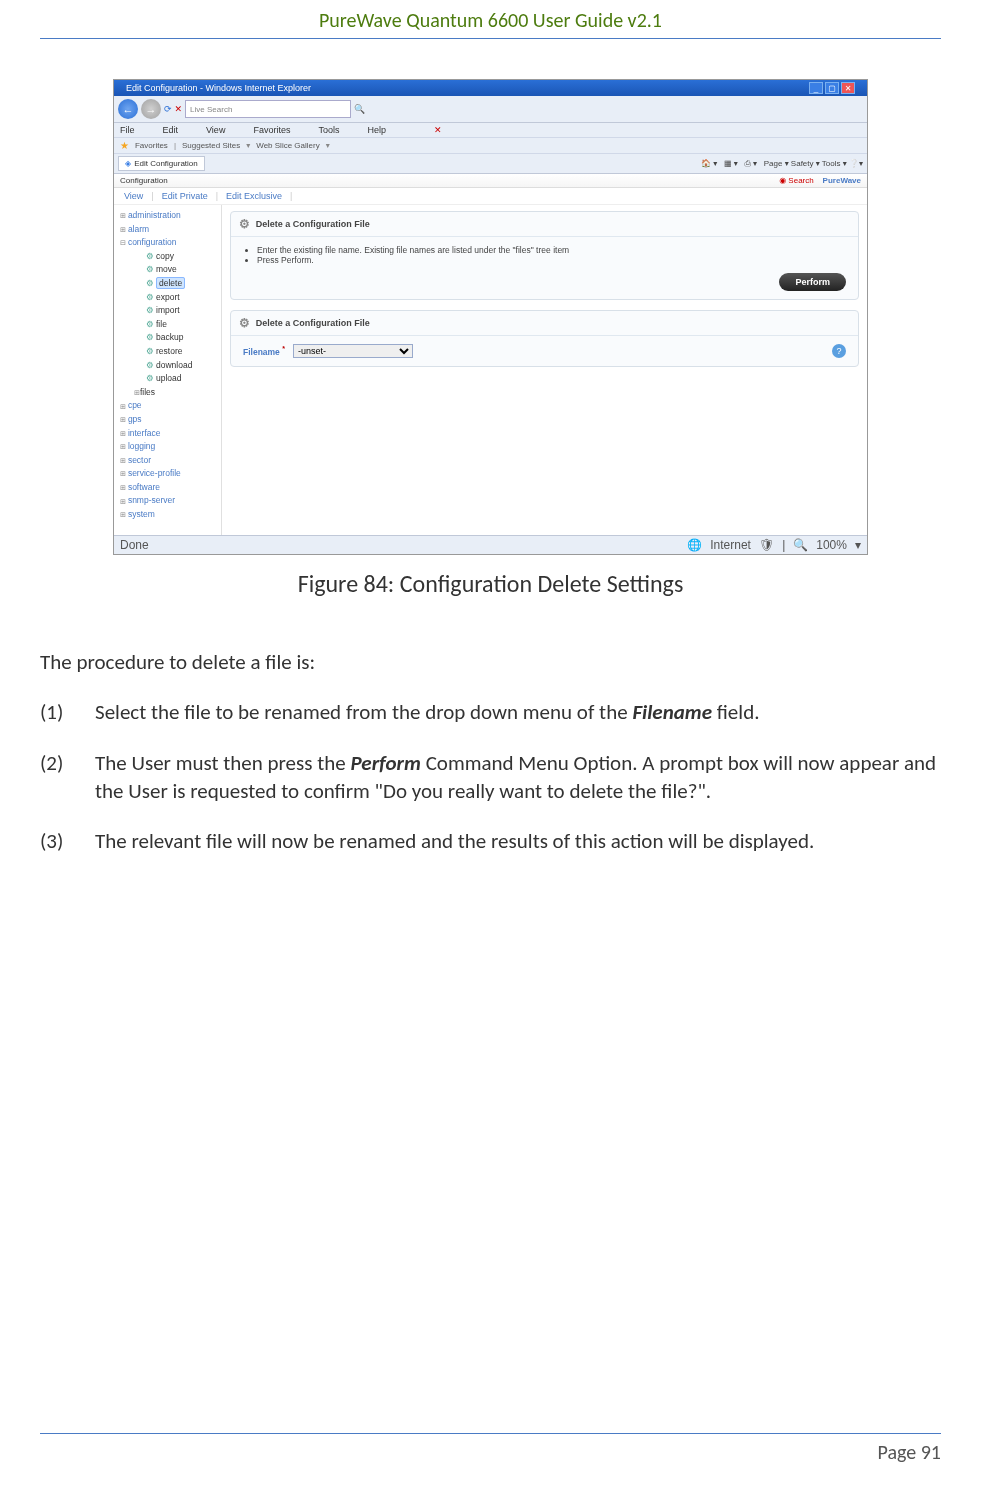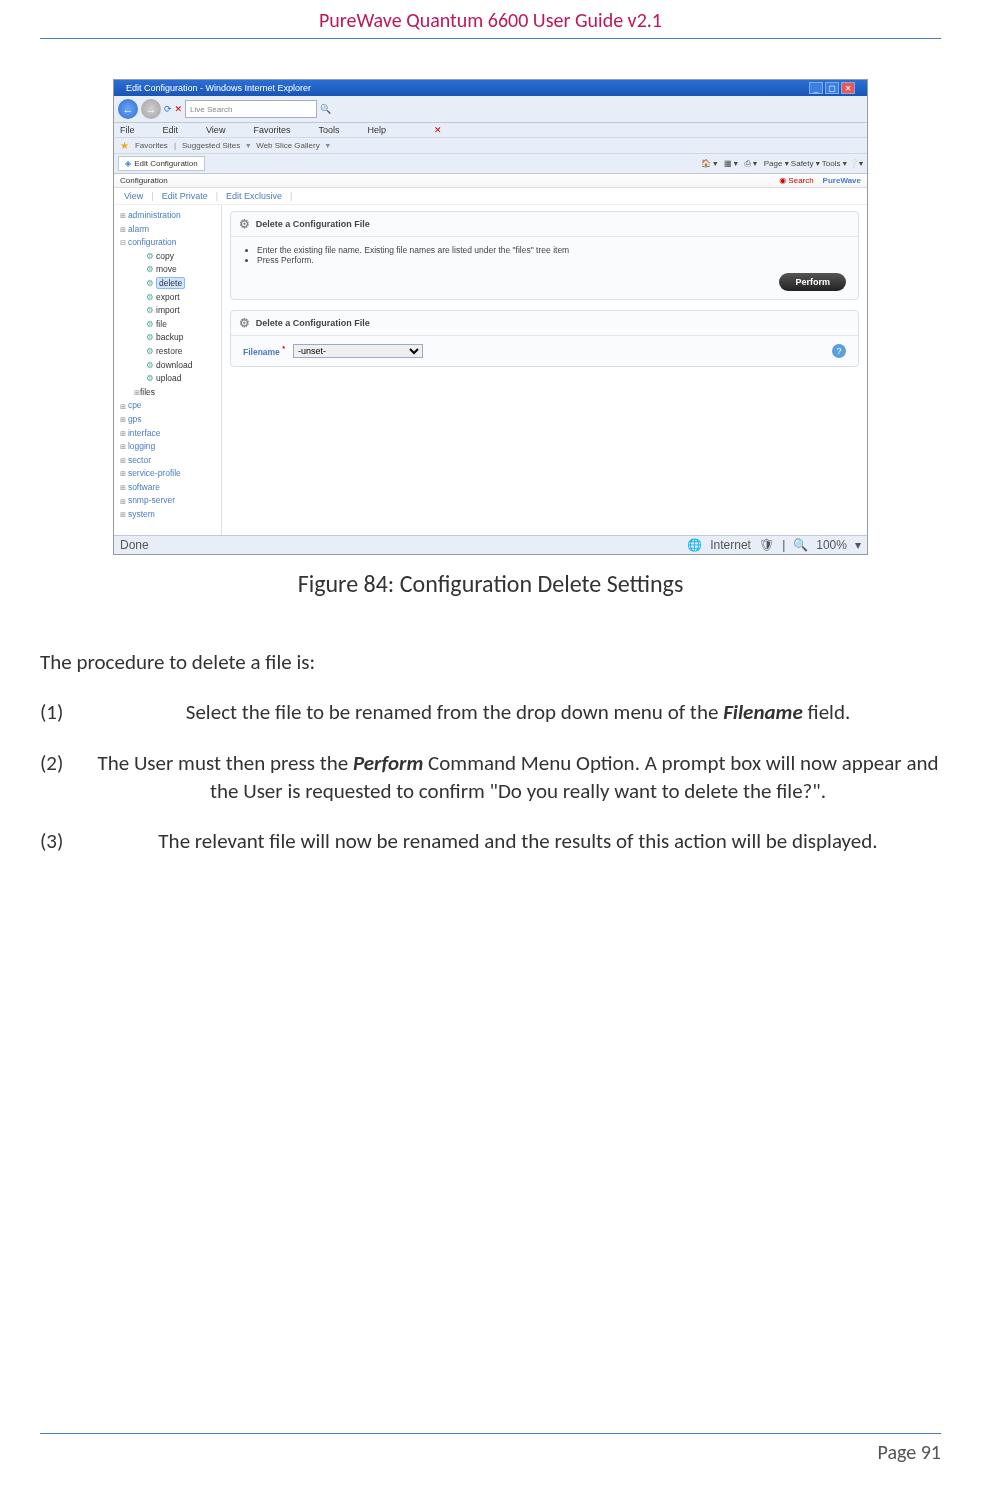--- a/index.html
+++ b/index.html
@@ -10,21 +10,21 @@
     color: #333;
     background: #fff;
     position: relative;
     padding: 0 40px;
   }
   .header {
     text-align: center;
     padding-top: 8px;
     padding-bottom: 6px;
     border-bottom: 1.5px solid #4a7bc5;
-    color: #be185d;
+    color: #4d7c0f;
     font-size: 20px;
   }
   .screenshot-wrap {
     width: 755px;
     margin: 40px auto 12px auto;
     border: 1px solid #999;
     background: #fff;
     font-family: Tahoma, Arial, sans-serif;
     font-size: 9px;
     color: #333;
@@ -51,21 +51,21 @@
   .ie-nav .navbtn {
     width: 20px; height: 20px; border-radius: 50%;
     background: radial-gradient(#6fa5f0, #2a6fd6);
     display: flex; align-items: center; justify-content: center; color: #fff; font-size: 11px;
   }
   .ie-nav .addr {
     flex: 1; background: #fff; border: 1px solid #aac; height: 18px;
     display: flex; align-items: center; padding: 0 4px; font-size: 8px; color: #555;
   }
   .ie-nav .search {
-    width: 132px; background: #fff; border: 1px solid #aac; height: 18px;
+    width: 166px; background: #fff; border: 1px solid #aac; height: 18px;
     display: flex; align-items: center; padding: 0 4px; font-size: 8px; color: #888;
   }
   .ie-menu {
     padding: 2px 6px; background: #e8eef7; border-bottom: 1px solid #d0d8e8;
     color: #333; font-size: 9px; display: flex; gap: 28px;
   }
   .ie-fav {
     padding: 2px 6px; background: #e8eef7; border-bottom: 1px solid #d0d8e8;
     font-size: 8px; display: flex; gap: 6px; align-items: center; color: #555;
   }
@@ -114,37 +114,37 @@
   .card-body ul { margin-left: 14px; color: #444; }
   .perform-btn {
     float: right; background: linear-gradient(#555,#222); color: #fff;
     border-radius: 10px; padding: 4px 16px; font-weight: bold; font-size: 9px;
     margin-top: 8px;
   }
   .filename-row { display: flex; align-items: center; gap: 8px; }
   .filename-row label { color: #4a7bc5; font-weight: bold; }
   .filename-row label sup { color: #b00; }
   .filename-row select {
-    font-size: 9px; width: 130px; border: 1px solid #9ac;
+    font-size: 9px; width: 120px; border: 1px solid #9ac;
   }
   .help-spot { margin-left: auto; width: 14px; height: 14px; border-radius: 50%; background: #5a9fe0; color: #fff; display: flex; align-items: center; justify-content: center; font-size: 9px; }
   .ie-status {
     background: #e8eef7; border-top: 1px solid #c0c8d8;
     padding: 2px 6px; font-size: 12px; display: flex; justify-content: space-between; color: #555;
   }
   .ie-status .right { display: flex; gap: 8px; align-items: center; }
   .ie-status .globe { color: #3a7fe5; }
   .figure-caption {
     text-align: center; font-size: 24px; color: #333; margin: 14px 0 50px 0;
   }
   .body-text { font-size: 21px; color: #333; line-height: 1.35; }
   .body-text p.intro { margin-bottom: 22px; }
   .body-text .step { display: flex; margin-bottom: 22px; }
   .body-text .step .num { width: 55px; flex-shrink: 0; }
-  .body-text .step .txt { flex: 1; text-align: center; }
+  .body-text .step .txt { flex: 1; }
   .body-text b { font-weight: bold; }
   .body-text i { font-style: italic; }
   .footer {
     position: absolute; bottom: 22px; right: 40px; left: 40px;
     border-top: 1.5px solid #4a7bc5; text-align: right;
     padding-top: 6px; color: #555; font-size: 20px;
   }
   .clearfix::after { content: ""; display: table; clear: both; }
 </style>
 </head>

